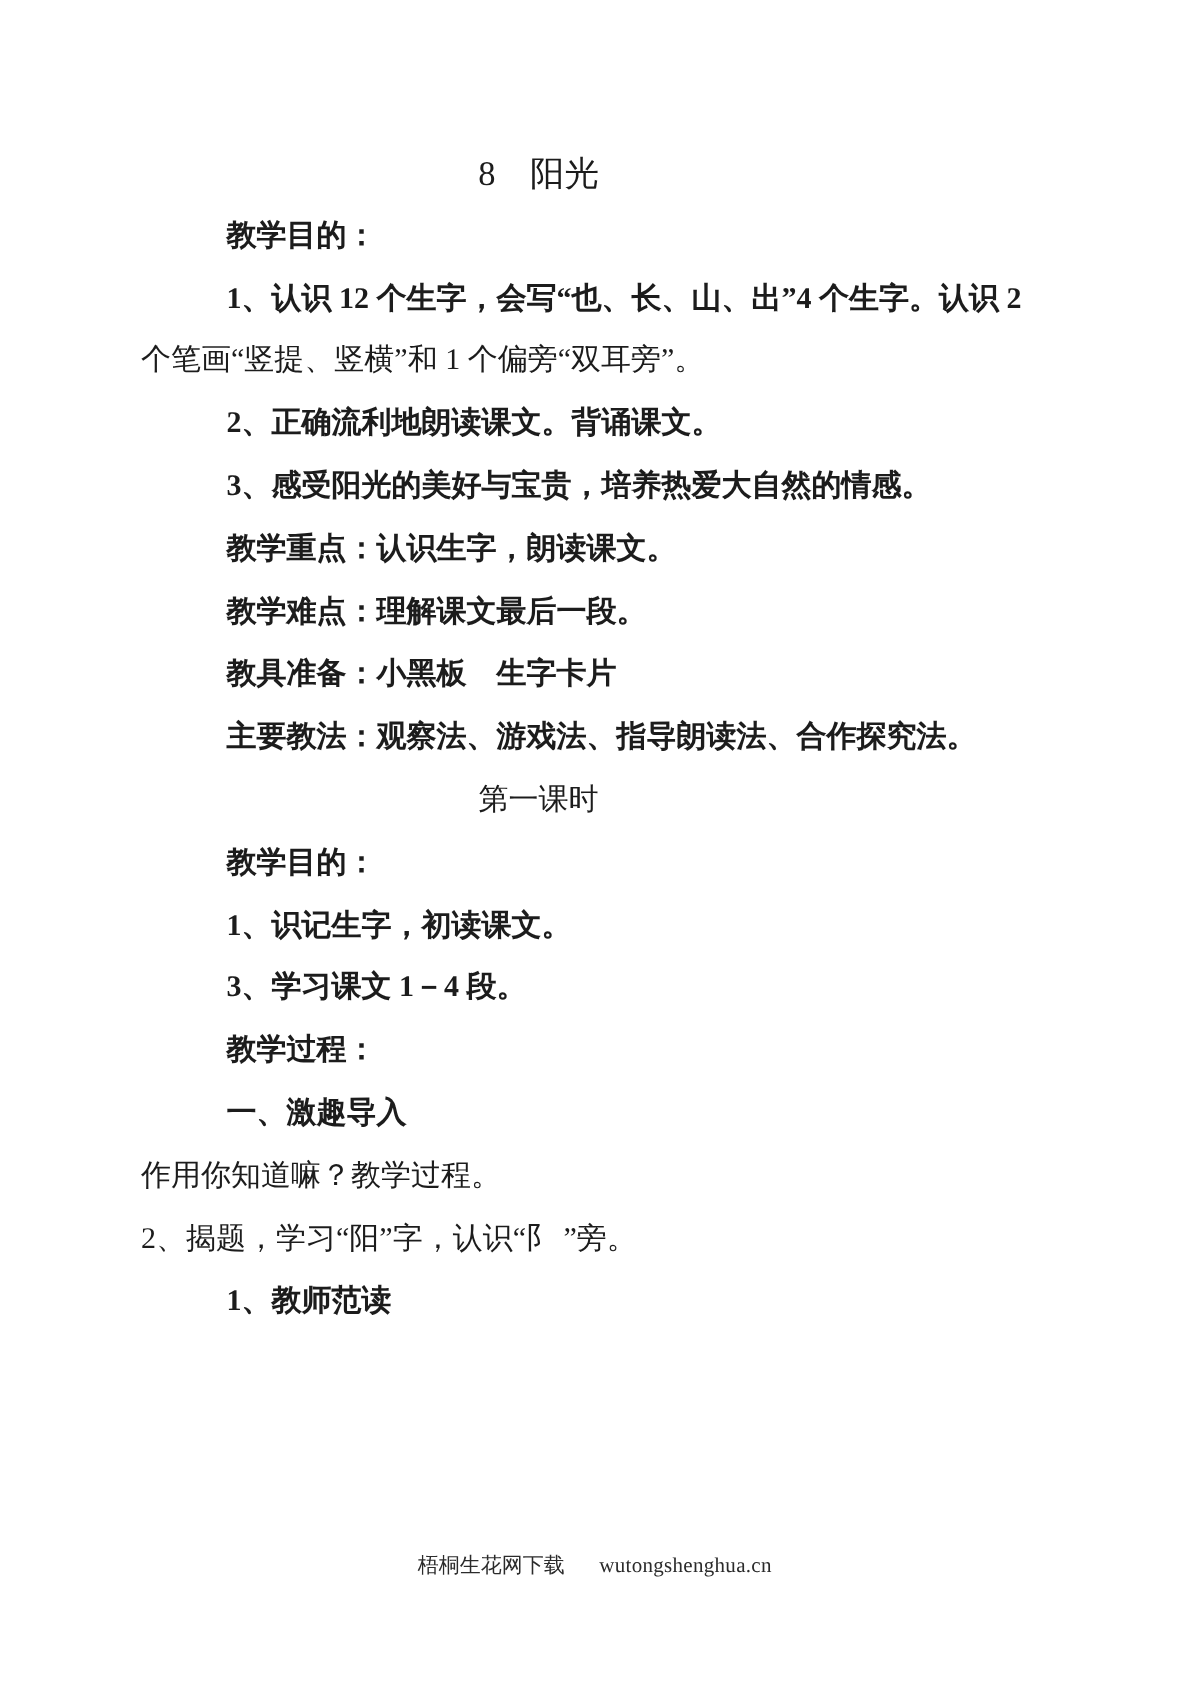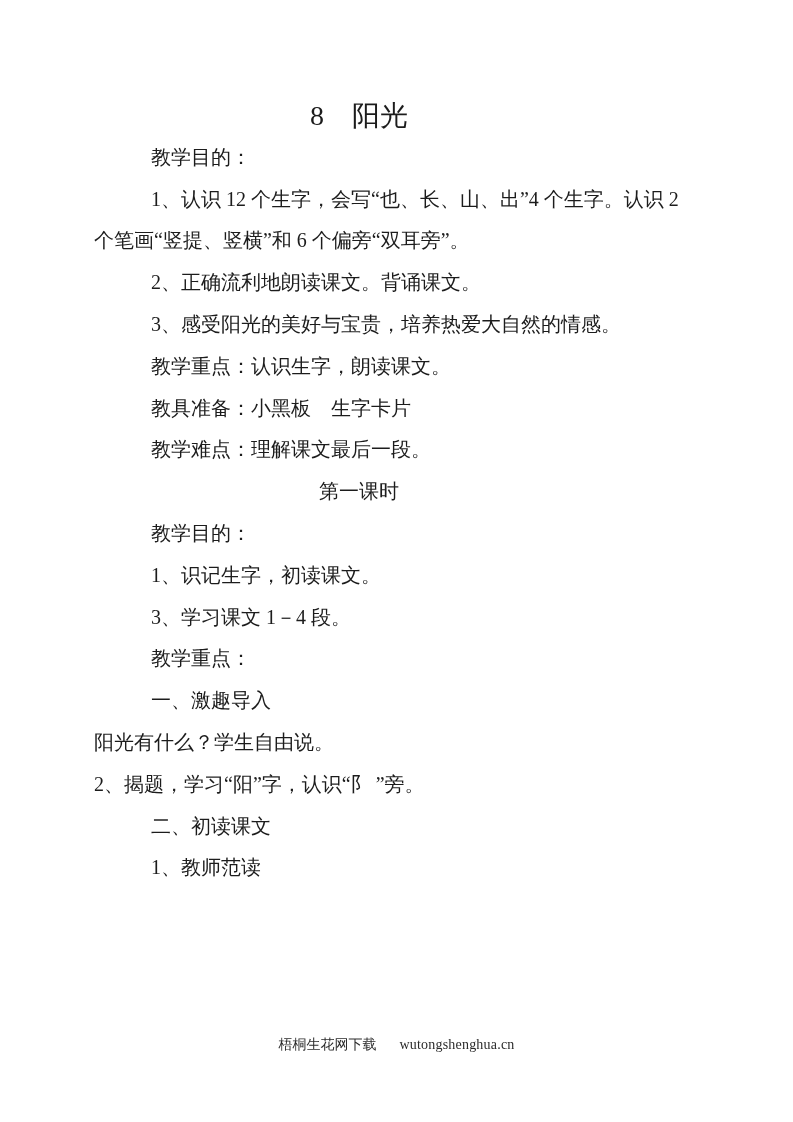--- a/index.html
+++ b/index.html
@@ -31,30 +31,31 @@
   }
   .line {
     margin: 0;
     line-height: 41.8px;
     height: 41.8px;
     white-space: pre;
     font-weight: normal;
   }
   .indent {
     padding-left: 57px;
+    font-weight: bold;
   }
   .flush {
     padding-left: 0;
   }
   .center {
     text-align: center;
     padding-right: 66px;
   }
   .title {
-    font-size: 28px;
+    font-size: 23px;
   }
   .footer {
     position: absolute;
     left: 0;
     top: 1034px;
     width: 793px;
     text-align: center;
     font-size: 14px;
     line-height: 21px;
     color: #2b2b2b;
@@ -66,32 +67,32 @@
   }
 </style>
 </head>
 <body>
 
 <div class="page">
   <div class="content">
     <p class="line center title">8　阳光</p>
     <p class="line indent">教学目的：</p>
     <p class="line indent">1、认识 12 个生字，会写“也、长、山、出”4 个生字。认识 2</p>
-    <p class="line flush">个笔画“竖提、竖横”和 6 个偏旁“双耳旁”。</p>
+    <p class="line flush">个笔画“竖提、竖横”和 1 个偏旁“双耳旁”。</p>
     <p class="line indent">2、正确流利地朗读课文。背诵课文。</p>
     <p class="line indent">3、感受阳光的美好与宝贵，培养热爱大自然的情感。</p>
     <p class="line indent">教学重点：认识生字，朗读课文。</p>
+    <p class="line indent">教学难点：理解课文最后一段。</p>
     <p class="line indent">教具准备：小黑板　生字卡片</p>
-    <p class="line indent">教学难点：理解课文最后一段。</p>
+    <p class="line indent">主要教法：观察法、游戏法、指导朗读法、合作探究法。</p>
     <p class="line center">第一课时</p>
     <p class="line indent">教学目的：</p>
     <p class="line indent">1、识记生字，初读课文。</p>
     <p class="line indent">3、学习课文 1－4 段。</p>
-    <p class="line indent">教学重点：</p>
+    <p class="line indent">教学过程：</p>
     <p class="line indent">一、激趣导入</p>
-    <p class="line flush">阳光有什么？学生自由说。</p>
+    <p class="line flush">作用你知道嘛？教学过程。</p>
     <p class="line flush">2、揭题，学习“阳”字，认识“阝 ”旁。</p>
-    <p class="line indent">二、初读课文</p>
     <p class="line indent">1、教师范读</p>
   </div>
 
   <div class="footer"><span>梧桐生花网下载</span><span class="url">wutongshenghua.cn</span></div>
 </div>
 
 </body></html>

